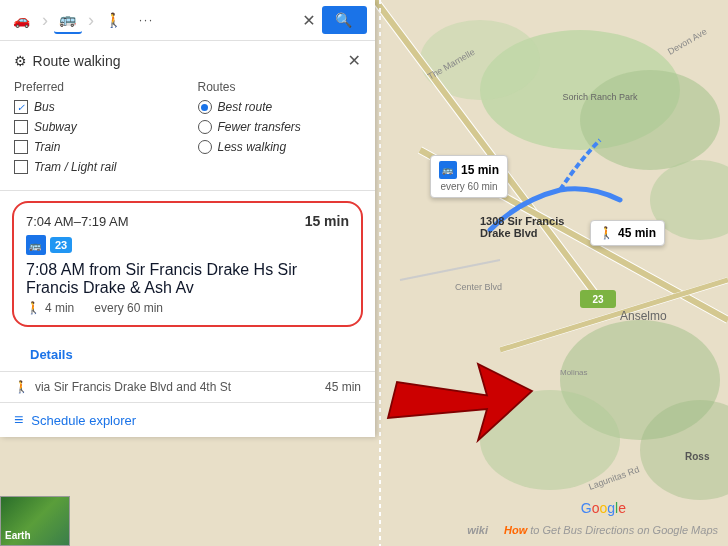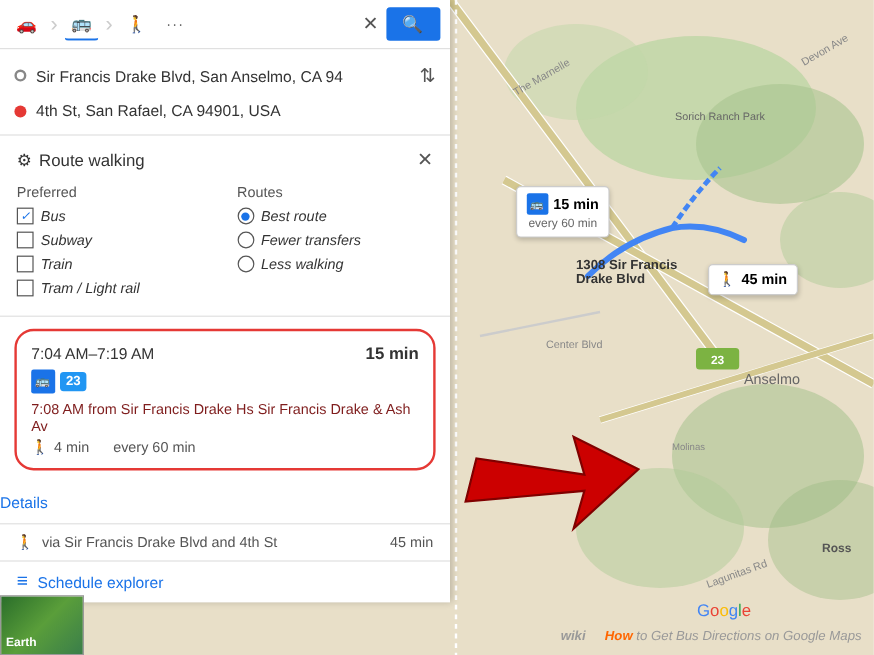--- a/index.html
+++ b/index.html
@@ -251,42 +251,43 @@
     .route-number {
       background: #2196f3;
       color: white;
       font-size: 11px;
       font-weight: bold;
       padding: 2px 5px;
       border-radius: 3px;
     }
 
     .route-detail {
-      font-size: 12px;
-      color: #7f1d1d;
+      font-size: 16px;
+      color: #0f172a;
       margin-bottom: 4px;
     }
 
     .route-sub-details {
       display: flex;
       gap: 20px;
     }
 
     .route-sub-item {
       display: flex;
       align-items: center;
       gap: 4px;
       font-size: 12px;
       color: #555;
     }
 
     
     .details-section {
-      padding: 8px 0;
+      padding: 8px 30px;
       border-bottom: 1px solid #e0e0e0;
+      font-weight: bold;
     }
 
     .details-link {
       color: #1a73e8;
       font-size: 13px;
       cursor: pointer;
       text-decoration: none;
     }
 
     
@@ -525,31 +526,20 @@
       <div class="separator">›</div>
       <div class="transport-icon">🚶</div>
       <div class="transport-icon more-icon">···</div>
     </div>
     <div class="close-btn">✕</div>
     <button class="search-btn">
       <span>🔍</span>
     </button>
   </div>
 
-  <div class="address-fields">
-    <div class="address-row">
-      <div class="origin-dot"></div>
-      <div class="address-text">Sir Francis Drake Blvd, San Anselmo, CA 94</div>
-      <div class="swap-btn">⇅</div>
-    </div>
-    <div class="address-row">
-      <div class="dest-dot"></div>
-      <div class="address-text">4th St, San Rafael, CA 94901, USA</div>
-    </div>
-  </div>
 
   <div class="route-options">
     <div class="route-options-header">
       <div class="route-options-title">
         <span>⚙</span>
         <span>Route walking</span>
       </div>
       <div style="color:#555;cursor:pointer;">✕</div>
     </div>
     <div class="options-grid">

